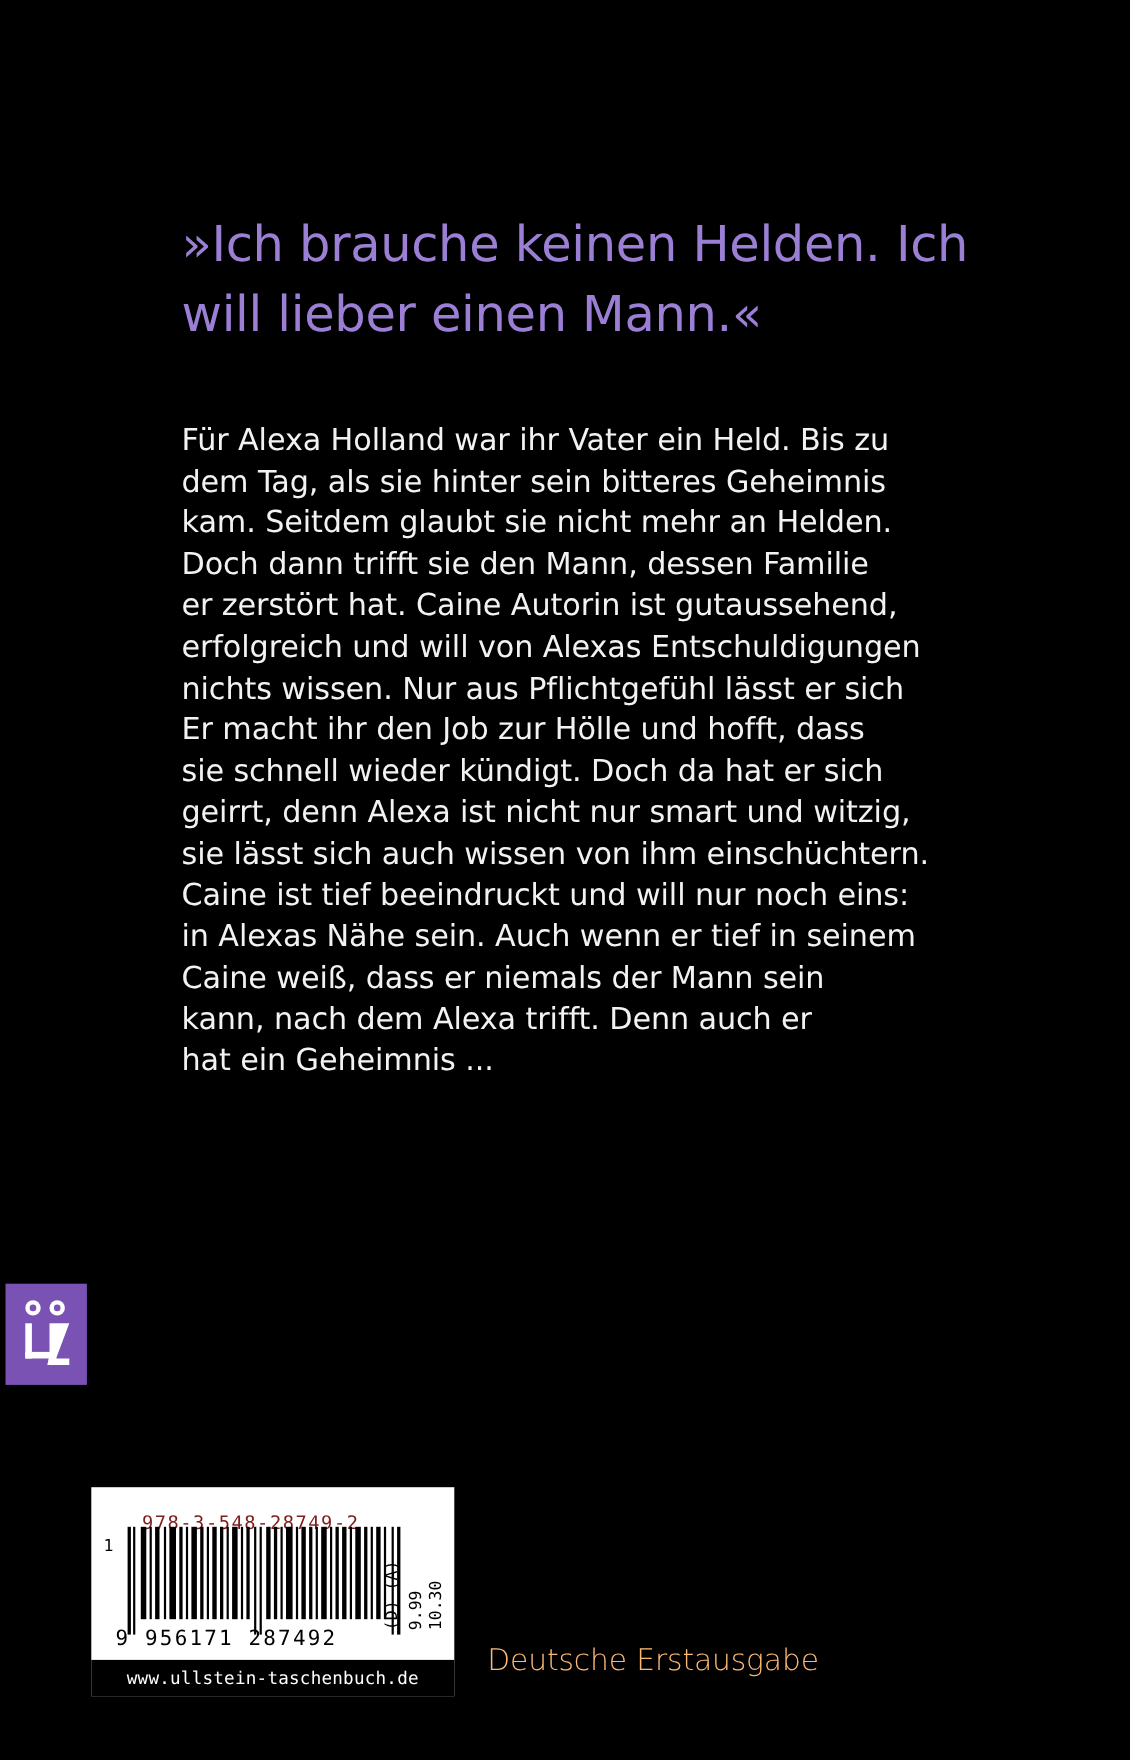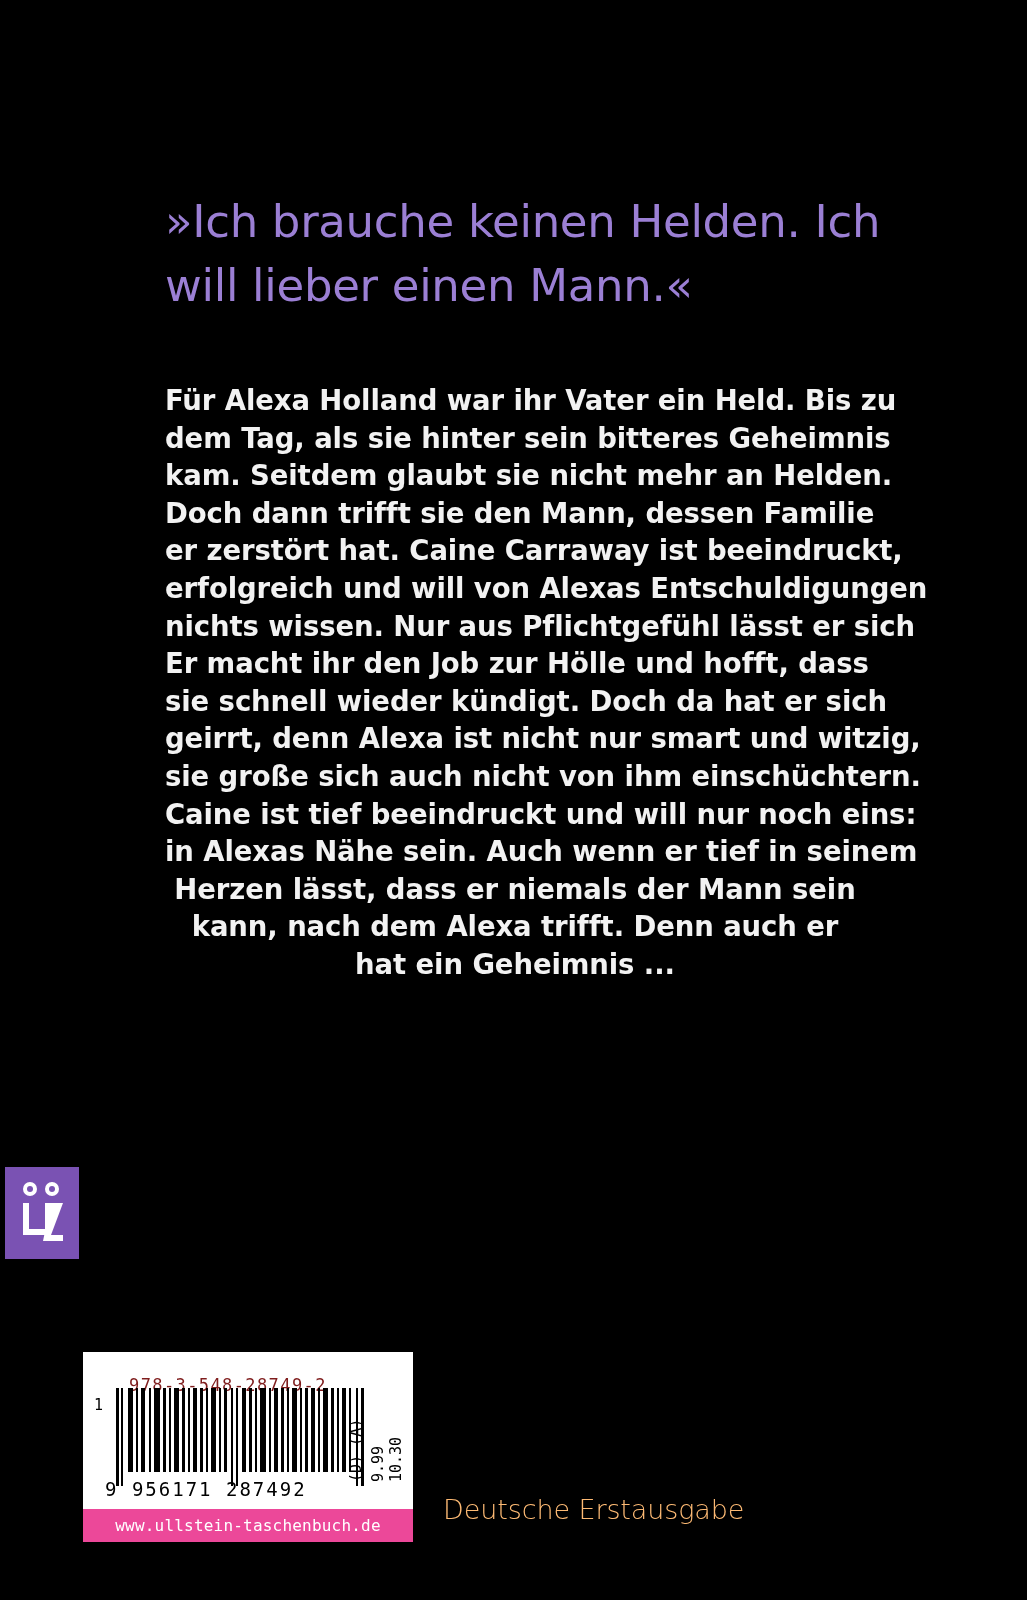--- a/index.html
+++ b/index.html
@@ -38,23 +38,22 @@
 
   
   .blurb {
     position: absolute;
     left: 165px;
     top: 382px;
     width: 700px;
     color: #f2f2f2;
     font-size: 27.5px;
     line-height: 37.6px;
-    font-weight: 700;
+    font-weight: 400;
     letter-spacing: -0.1px;
-    text-align: center;
   }
   .blurb .line {
     display: block;
     white-space: pre;
   }
 
   
   .tagline {
     position: absolute;
     left: 165px;
@@ -154,21 +153,21 @@
     font-size: 15px;
     white-space: nowrap;
     color: #000;
   }
   .url-bar {
     position: absolute;
     left: 0;
     bottom: 0;
     width: 330px;
     height: 33px;
-    background: #ec4899;
+    background: #000000;
     color: #ffffff;
     font-family: "DejaVu Sans Mono", monospace;
     font-size: 16px;
     letter-spacing: 0.2px;
     display: flex;
     align-items: center;
     justify-content: center;
   }
 
   
@@ -190,30 +189,30 @@
   <div class="quote">
     <span class="line">»Ich brauche keinen Helden.</span>
     <span class="line">Ich will lieber einen Mann.«</span>
   </div>
 
   <div class="blurb">
     <span class="line">Für Alexa Holland war ihr Vater ein Held. Bis zu</span>
     <span class="line">dem Tag, als sie hinter sein bitteres Geheimnis</span>
     <span class="line">kam. Seitdem glaubt sie nicht mehr an Helden.</span>
     <span class="line">Doch dann trifft sie den Mann, dessen Familie</span>
-    <span class="line">er zerstört hat. Caine Carraway ist beeindruckt,</span>
+    <span class="line">er zerstört hat. Caine Autorin ist gutaussehend,</span>
     <span class="line">erfolgreich und will von Alexas Entschuldigungen</span>
     <span class="line">nichts wissen. Nur aus Pflichtgefühl lässt er sich</span>
     <span class="line">Er macht ihr den Job zur Hölle und hofft, dass</span>
     <span class="line">sie schnell wieder kündigt. Doch da hat er sich</span>
     <span class="line">geirrt, denn Alexa ist nicht nur smart und witzig,</span>
-    <span class="line">sie große sich auch nicht von ihm einschüchtern.</span>
+    <span class="line">sie lässt sich auch wissen von ihm einschüchtern.</span>
     <span class="line">Caine ist tief beeindruckt und will nur noch eins:</span>
     <span class="line">in Alexas Nähe sein. Auch wenn er tief in seinem</span>
-    <span class="line">Herzen lässt, dass er niemals der Mann sein</span>
+    <span class="line">Caine weiß, dass er niemals der Mann sein</span>
     <span class="line">kann, nach dem Alexa trifft. Denn auch er</span>
     <span class="line">hat ein Geheimnis ...</span>
   </div>
 
   <div class="logo">
     <svg width="74" height="92" viewBox="0 0 74 92" aria-hidden="true">
 
       <g fill="#ffffff">
         <circle cx="25" cy="22" r="7"></circle>
         <circle cx="47" cy="22" r="7"></circle>

